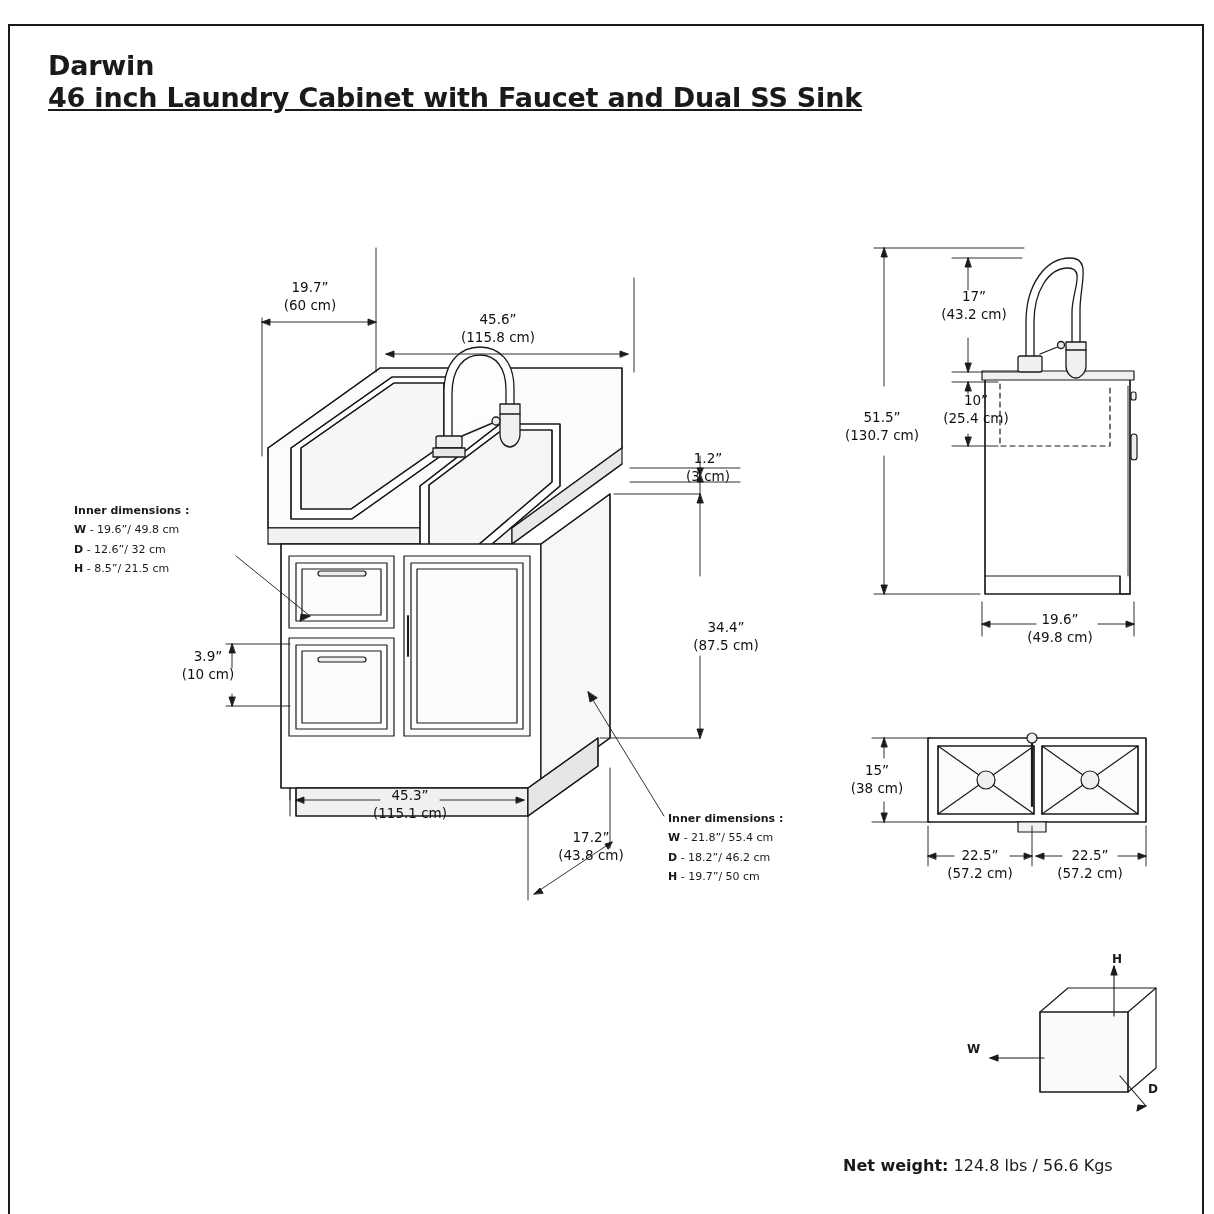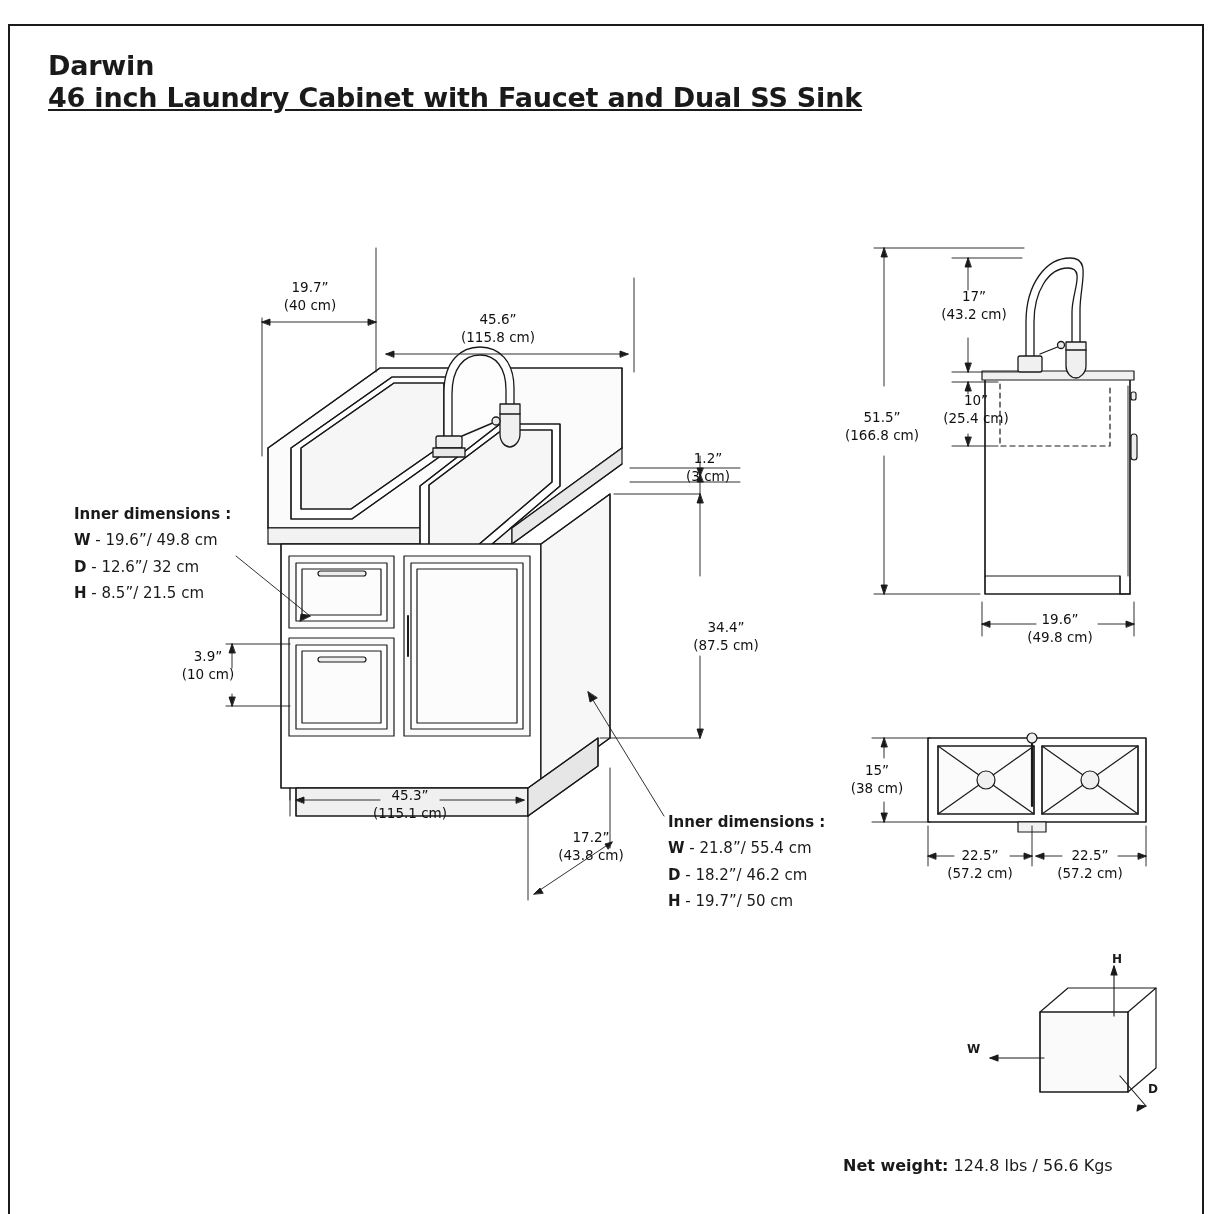--- a/index.html
+++ b/index.html
@@ -55,21 +55,21 @@
   .dim {
     position: absolute;
     font-size: 13.5px;
     line-height: 1.35;
     color: #111;
     white-space: nowrap;
   }
   .dim.c { text-align: center; }
   .inner-box {
     position: absolute;
-    font-size: 15px;
+    font-size: 11px;
     line-height: 1.75;
     white-space: nowrap;
   }
   .inner-box .hdr { font-weight: bold; }
   .inner-box b { font-weight: bold; }
   .netwt {
     position: absolute;
     font-size: 16px;
     white-space: nowrap;
   }
@@ -349,21 +349,21 @@
           <path d="M990,1042 l8,-3 l0,6 Z" fill="#1a1a1a"></path>
           <path d="M1120,1060 L1146,1090"></path>
           <path d="M1146,1090 l-8,-1 l-1,6 Z" fill="#1a1a1a"></path>
         </g>
       </g>
     </g>
   </svg>
 
   <div class="dim c" style="left:250px; top:262px; width:120px;">
     <div>19.7”</div>
-    <div>(40 cm)</div>
+    <div>(60 cm)</div>
   </div>
 
   <div class="dim c" style="left:428px; top:294px; width:140px;">
     <div>45.6”</div>
     <div>(115.8 cm)</div>
   </div>
 
   <div class="dim c" style="left:673px; top:433px; width:70px;">
     <div>1.2”</div>
     <div>(3 cm)</div>
@@ -426,21 +426,21 @@
     <div>(43.2 cm)</div>
   </div>
 
   <div class="dim c" style="left:928px; top:375px; width:96px;">
     <div>10”</div>
     <div>(25.4 cm)</div>
   </div>
 
   <div class="dim c" style="left:830px; top:392px; width:104px;">
     <div>51.5”</div>
-    <div>(166.8 cm)</div>
+    <div>(130.7 cm)</div>
   </div>
 
   <div class="dim c" style="left:1008px; top:594px; width:104px;">
     <div>19.6”</div>
     <div>(49.8 cm)</div>
   </div>
 
   <div class="dim c" style="left:832px; top:745px; width:90px;">
     <div>15”</div>
     <div>(38 cm)</div>

